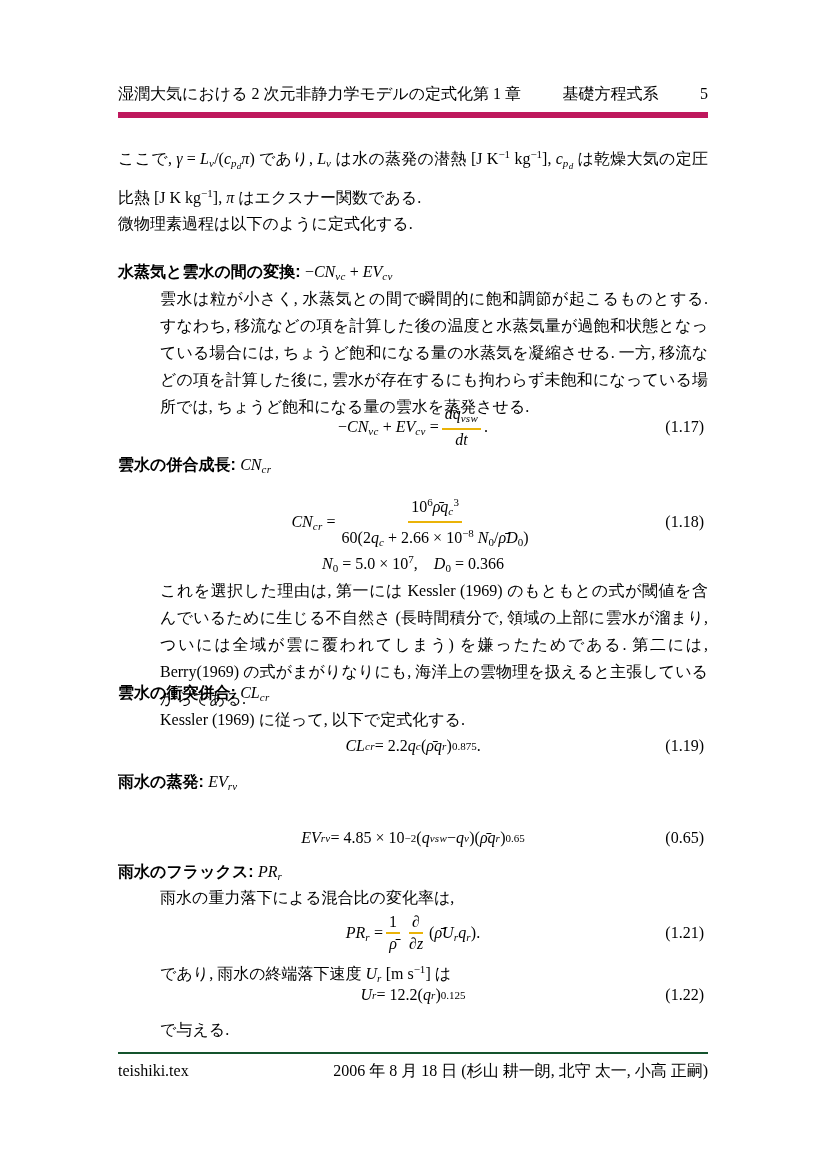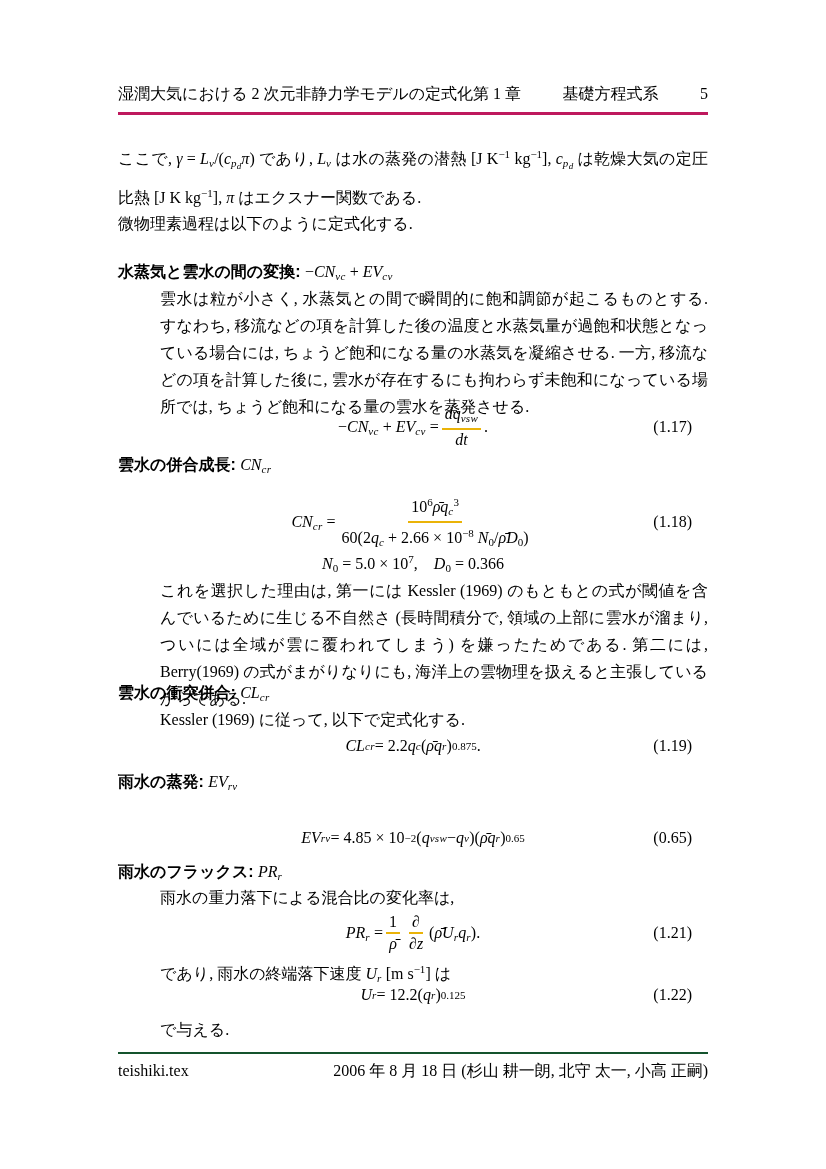--- a/index.html
+++ b/index.html
@@ -11,38 +11,38 @@
   }
   .page { position: relative; width: 826px; height: 1169px; overflow: hidden; background: #fff; }
 
   .abs { position: absolute; left: 118px; width: 590px; }
   .indent { left: 160px; width: 548px; }
 
   
   .running-header {
     top: 84px; height: 22px;
     display: flex; align-items: baseline; justify-content: space-between;
-    padding-bottom: 6px; border-bottom: 3px solid #be185d;
+    padding-bottom: 6px; border-bottom: 6px solid #be185d;
   }
   .rh-left { white-space: nowrap; }
 
   
   .para { line-height: 27px; text-align: justify; margin: 0; }
 
   
   .dheading { line-height: 25px; white-space: nowrap; }
   .dheading .hjp {
     font-weight: bold;
     font-family: "Liberation Sans", "DejaVu Sans", sans-serif;
   }
 
   
   .eqrow { display: flex; align-items: center; justify-content: center; }
   .eqbody { display: inline-flex; align-items: center; white-space: nowrap; }
-  .eqtag { position: absolute; right: 16px; top: 50%; transform: translateY(-50%); }
+  .eqtag { position: absolute; right: 4px; top: 50%; transform: translateY(-50%); }
   .eqcenter { text-align: center; line-height: 24px; white-space: nowrap; }
 
   .frac { display: inline-flex; flex-direction: column; align-items: center; margin: 0 3px; }
   .frac .num, .frac .den { line-height: 20px; padding: 0 3px; white-space: nowrap; }
   .frac .num { border-bottom: 2px solid #eab308; }
 
   
   .f-jp { }
   .f-rm { }
   .f-it  { font-style: italic; }

